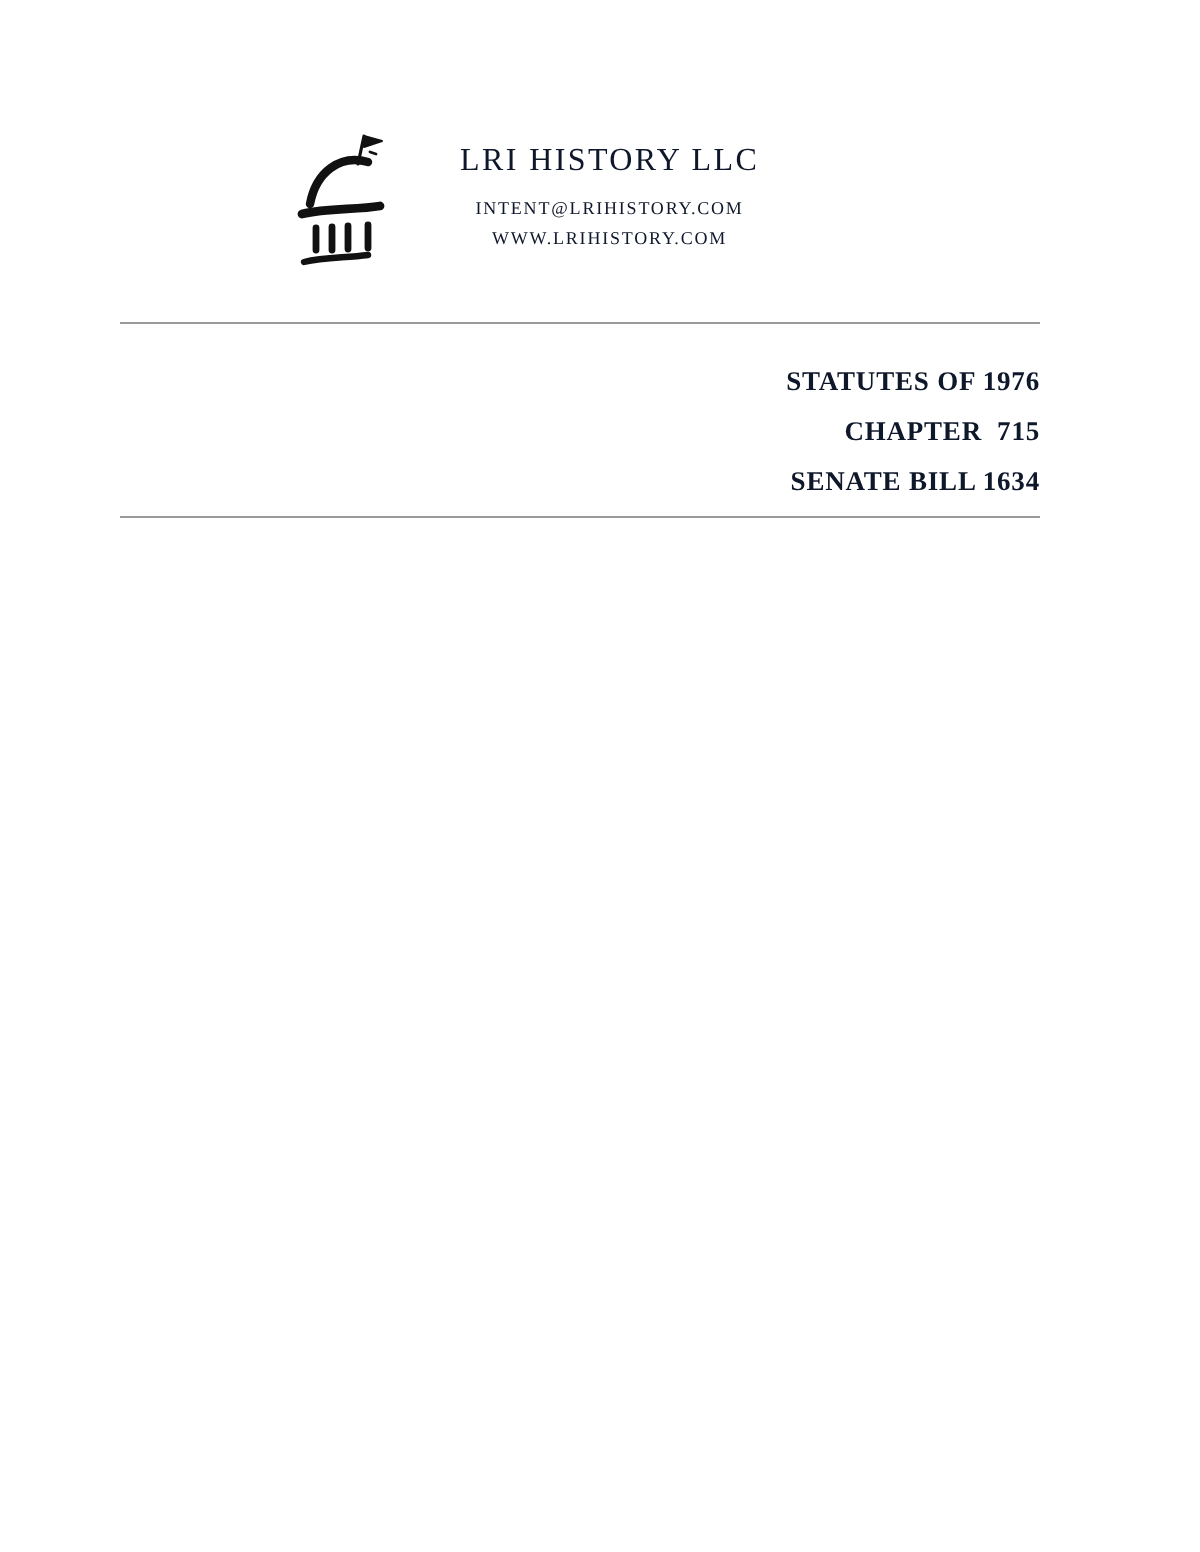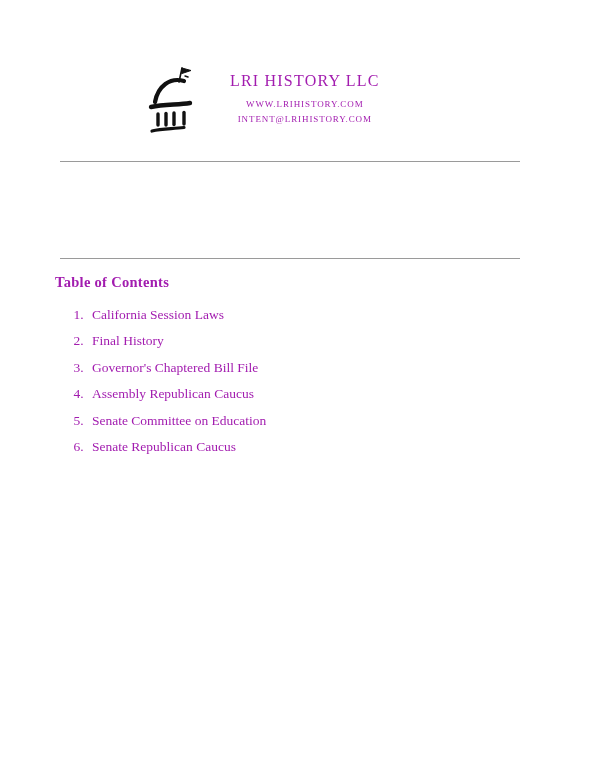--- a/index.html
+++ b/index.html
@@ -6,21 +6,21 @@
     margin: 0;
     padding: 0;
     background: #ffffff;
   }
   .page {
     position: relative;
     width: 600px;
     height: 776px;
     background: #ffffff;
     font-family: "Liberation Serif", serif;
-    color: #a21caf;
+    color: #0f172a;
     overflow: hidden;
   }
 
   
   .header {
     position: absolute;
     top: 62px;
     left: 138px;
     display: flex;
     align-items: flex-start;
@@ -128,34 +128,28 @@
         <path d="M28 51.5 L28 63" stroke-width="3.4"></path>
         <path d="M36 51 L36 62.5" stroke-width="3.4"></path>
         <path d="M46 50.5 L46 62" stroke-width="3.4"></path>
 
         <path d="M14 69 C24 66.5 34 67 46 65.5" stroke-width="3.2"></path>
       </svg>
     </span>
 
     <div class="header-text">
       <div class="company-name">LRI HISTORY LLC</div>
+      <div class="contact-line">INTENT@LRIHISTORY.COM</div>
       <div class="contact-line">WWW.LRIHISTORY.COM</div>
-      <div class="contact-line">INTENT@LRIHISTORY.COM</div>
     </div>
   </div>
 
   <div class="rule rule-1"></div>
   <div class="rule rule-2"></div>
 
+  <div class="doc-block">
+    <div class="doc-line">STATUTES OF 1976</div>
+    <div class="doc-line">CHAPTER  715</div>
+    <div class="doc-line">SENATE BILL 1634</div>
+  </div>
 
-  <div class="toc">
-    <h2 class="toc-title">Table of Contents</h2>
-    <ol class="toc-list">
-      <li>California Session Laws</li>
-      <li>Final History</li>
-      <li>Governor's Chaptered Bill File</li>
-      <li>Assembly Republican Caucus</li>
-      <li>Senate Committee on Education</li>
-      <li>Senate Republican Caucus</li>
-    </ol>
-  </div>
 
 </div>
 
 </body></html>

